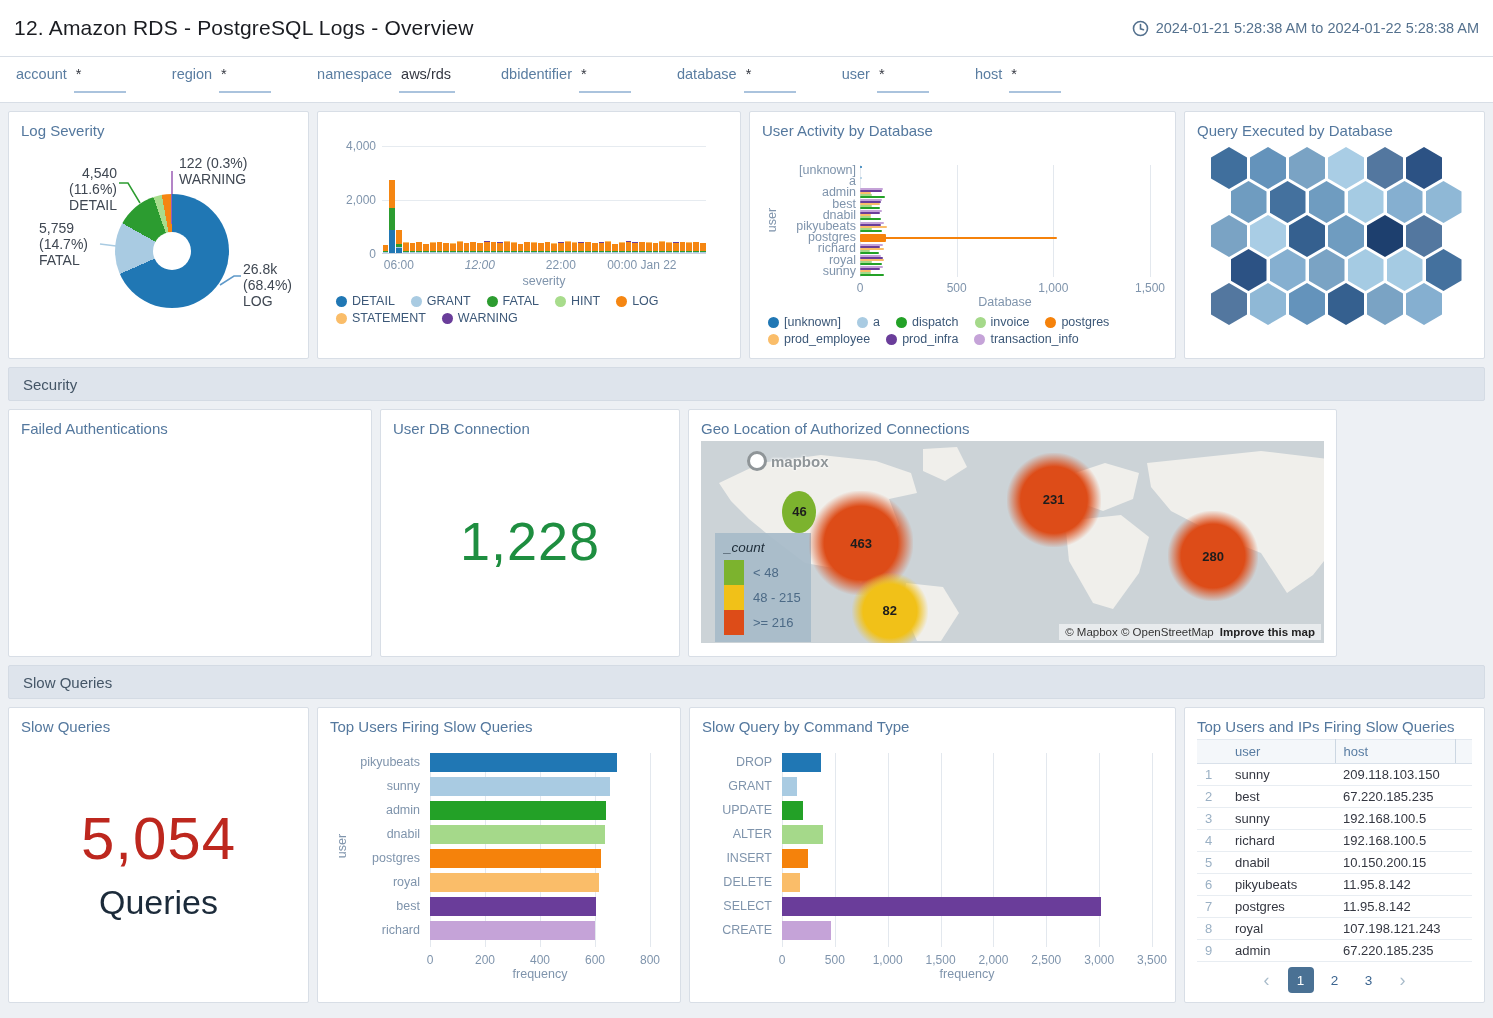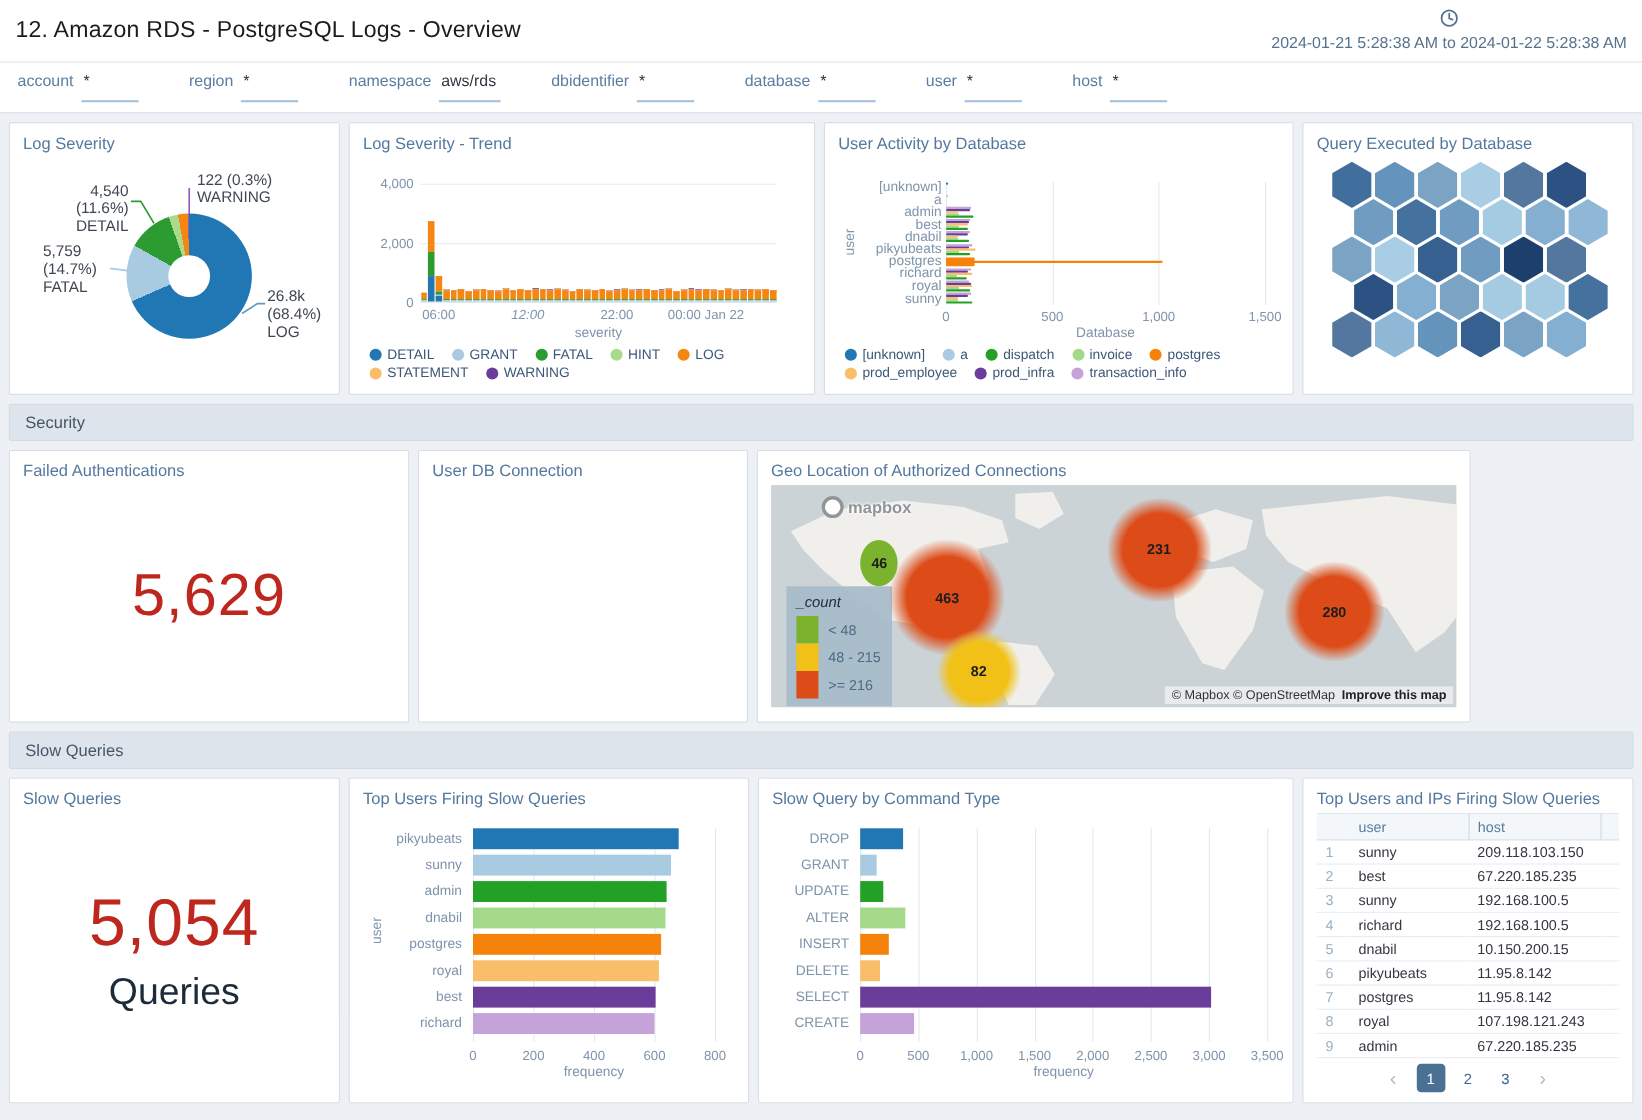--- a/index.html
+++ b/index.html
@@ -7,21 +7,21 @@
     margin: 0; width: 1493px; height: 1018px; overflow: hidden;
     background: #edf0f4; color: #343741;
     font-family: "Liberation Sans", sans-serif;
   }
   
   .hdr {
     height: 57px; background: #fff; border-bottom: 1px solid #d8dee6;
     display: flex; align-items: center; justify-content: space-between; padding: 0 14px;
   }
   .hdr h1 { margin: 0; font-size: 21px; font-weight: 400; color: #1a1c21; letter-spacing: .2px; }
-  .timerange { display: flex; align-items: center; gap: 7px; color: #54718e; font-size: 14.5px; cursor: pointer; flex-direction: column; }
+  .timerange { display: flex; align-items: center; gap: 7px; color: #54718e; font-size: 14.5px; cursor: pointer; }
   
   .filterbar {
     height: 46px; background: #fff; border-bottom: 1px solid #d8dee6;
     display: flex; align-items: flex-start; padding: 9px 16px 0; gap: 46px;
   }
   .filter { display: flex; gap: 7px; font-size: 14.5px; }
   .filter .flabel { color: #5a7da1; }
   .filter .fval {
     color: #343741; min-width: 52px; padding: 0 4px 9px 2px;
     border-bottom: 2px solid #aac3dd; cursor: text;
@@ -188,21 +188,20 @@
       </div>
       <div class="callout" style="left:222px; top:118px">
         <span>26.8k</span>
         <span>(68.4%)</span>
         <span>LOG</span>
       </div>
     </div>
   </section>
 
   <section class="panel" style="width:424px">
-    <h2 class="ptitle">Log Severity - Trend</h2>
     <div class="trend-wrap">
       <div id="trend-plot">
           <div class="grid" style="top: 0px;"></div>
           <div class="grid" style="top: 54px;"></div>
           <div id="trend-bars">
             <div class="tbar">
               <div style="height: 0.54px; background: rgb(169, 203, 226);"></div>
               <div style="height: 1.08px; background: rgb(44, 156, 48);"></div>
               <div style="height: 5.94px; background: rgb(245, 134, 18);"></div>
             </div>
@@ -787,27 +786,27 @@
   </section>
 </div>
 
 <div class="secbar">
   <span>Security</span>
 </div>
 
 <div class="row r2">
   <section class="panel" style="width:364px">
     <h2 class="ptitle">Failed Authentications</h2>
-    <div class="metric">
-      <div class="val red">5,629</div>
-    </div>
   </section>
 
   <section class="panel" style="width:300px">
     <h2 class="ptitle">User DB Connection</h2>
+    <div class="metric">
+      <div class="val green">1,228</div>
+    </div>
   </section>
 
   <section class="panel" style="width:649px">
     <h2 class="ptitle">Geo Location of Authorized Connections</h2>
     <div class="map" id="map">
       <svg class="world" width="771" height="202" viewBox="0 0 771 202" preserveAspectRatio="none">
         <g fill="#f0efeb">
           <path d="M18,42 L60,22 L120,14 L175,20 L210,32 L216,52 L188,58 L198,84 L178,112 L160,142 L138,128 L104,122 L70,96 L48,78 L30,60 Z"></path>
           <path d="M222,8 L256,6 L266,26 L244,40 L222,30 Z"></path>
           <path d="M205,142 L242,146 L258,172 L240,200 L216,200 L202,168 Z"></path>

